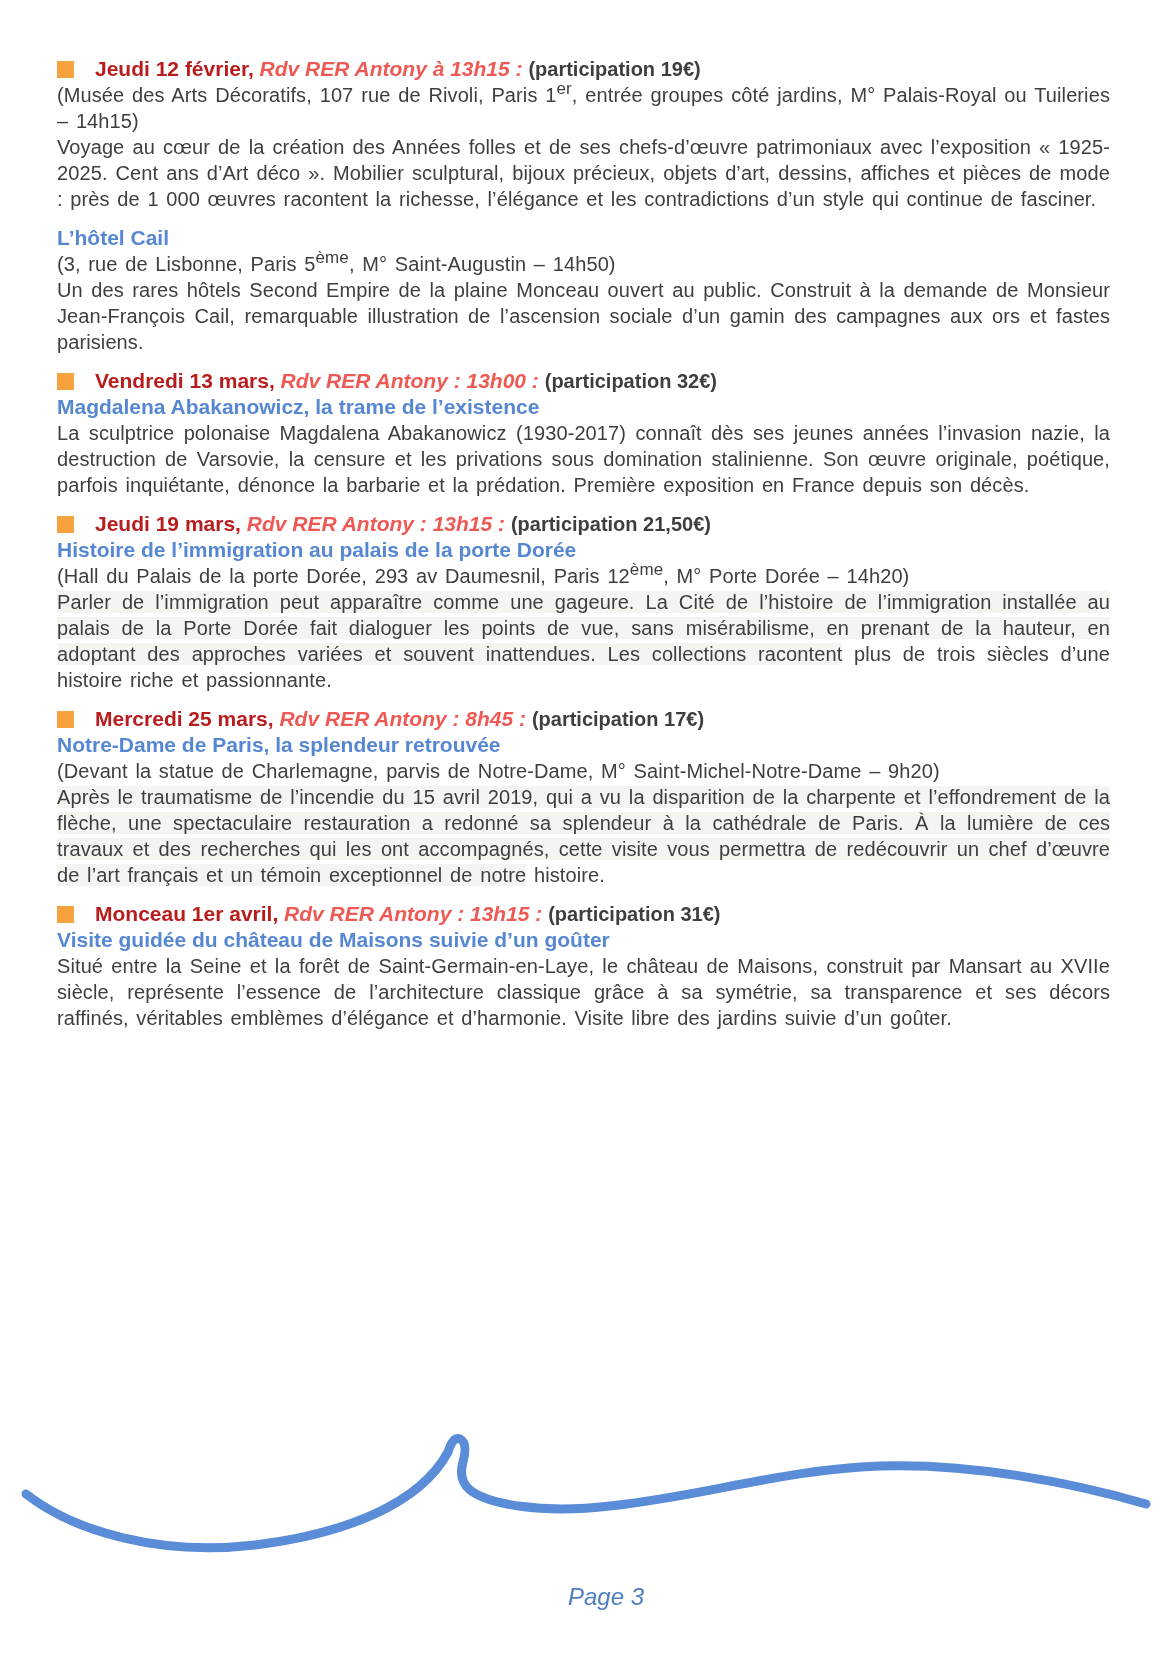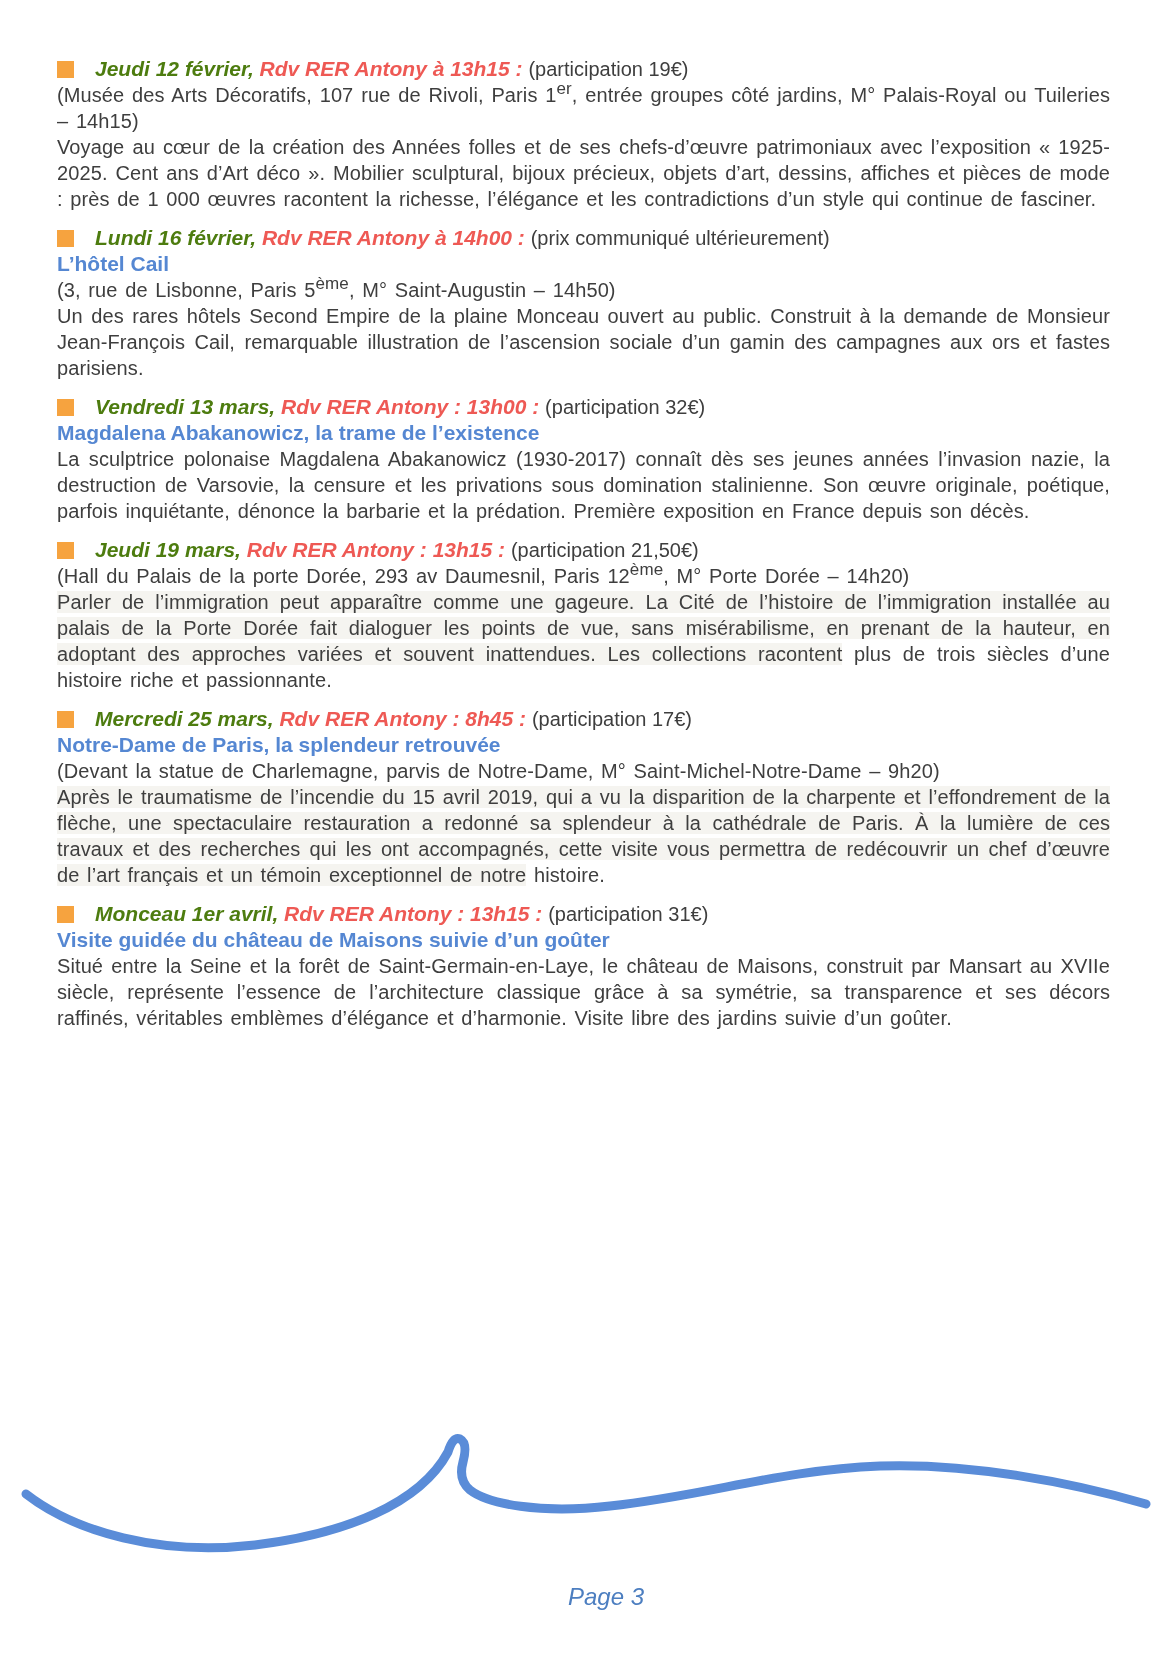--- a/index.html
+++ b/index.html
@@ -23,23 +23,23 @@
     font-weight: bold;
     white-space: nowrap;
   }
   .bullet {
     display: inline-block;
     width: 17px; height: 17px;
     background: #f6a33f;
     margin-right: 21px;
     vertical-align: -2px;
   }
-  .date { color: #4d7c0f; font-style: italic; }
+  .date { color: #b91c1c; }
   .rdv  { color: #ee5954; font-style: italic; }
-  .price { color: #3e3e3e; font-weight: normal; font-size: 20px; }
+  .price { color: #3e3e3e; font-weight: bold; font-size: 20px; }
   .title {
     color: #5587d2;
     font-weight: bold;
     font-size: 21px;
     line-height: 26px;
   }
   .venue, .body {
     font-size: 20px;
     line-height: 26px;
     text-align: justify;
@@ -67,32 +67,32 @@
 </head>
 <body>
 
 <div class="content">
     <div class="section">
       <div class="heading"><span class="bullet"></span><span class="date">Jeudi 12 février,</span> <span class="rdv">Rdv RER Antony à 13h15 :</span> <span class="price">(participation 19€)</span></div>
       <div class="venue"><span>(Musée des Arts Décoratifs, 107 rue de Rivoli, Paris 1</span><sup>er</sup><span>, entrée groupes côté jardins, M° Palais-Royal ou Tuileries – 14h15)</span></div>
       <div class="body"><span>Voyage au cœur de la création des Années folles et de ses chefs-d’œuvre patrimoniaux avec l’exposition « 1925-2025. Cent ans d’Art déco ». Mobilier sculptural, bijoux précieux, objets d’art, dessins, affiches et pièces de mode : près de 1 000 œuvres racontent la richesse, l’élégance et les contradictions d’un style qui continue de fasciner.</span></div>
     </div>
     <div class="section">
-      <div class="heading"><span class="bullet"></span><span class="date">Lundi 16 février,</span> <span class="rdv">Rdv RER Antony à 14h00 :</span> <span class="price">(prix communiqué ultérieurement)</span></div>
       <div class="title">L’hôtel Cail</div>
       <div class="venue"><span>(3, rue de Lisbonne, Paris 5</span><sup>ème</sup><span>, M° Saint-Augustin – 14h50)</span></div>
       <div class="body"><span>Un des rares hôtels Second Empire de la plaine Monceau ouvert au public. Construit à la demande de Monsieur Jean-François Cail, remarquable illustration de l’ascension sociale d’un gamin des campagnes aux ors et fastes parisiens.</span></div>
     </div>
     <div class="section">
       <div class="heading"><span class="bullet"></span><span class="date">Vendredi 13 mars,</span> <span class="rdv">Rdv RER Antony : 13h00 :</span> <span class="price">(participation 32€)</span></div>
       <div class="title">Magdalena Abakanowicz, la trame de l’existence</div>
       <div class="body"><span>La sculptrice polonaise Magdalena Abakanowicz (1930-2017) connaît dès ses jeunes années l’invasion nazie, la destruction de Varsovie, la censure et les privations sous domination stalinienne. Son œuvre originale, poétique, parfois inquiétante, dénonce la barbarie et la prédation. Première exposition en France depuis son décès.</span></div>
     </div>
     <div class="section">
       <div class="heading"><span class="bullet"></span><span class="date">Jeudi 19 mars,</span> <span class="rdv">Rdv RER Antony : 13h15 :</span> <span class="price">(participation 21,50€)</span></div>
+      <div class="title">Histoire de l’immigration au palais de la porte Dorée</div>
       <div class="venue"><span>(Hall du Palais de la porte Dorée, 293 av Daumesnil, Paris 12</span><sup>ème</sup><span>, M° Porte Dorée – 14h20)</span></div>
       <div class="body"><span class="hl">Parler de l’immigration peut apparaître comme une gageure. La Cité de l’histoire de l’immigration installée au palais de la Porte Dorée fait dialoguer les points de vue, sans misérabilisme, en prenant de la hauteur, en adoptant des approches variées et souvent inattendues. Les collections racontent</span><span> plus de trois siècles d’une histoire riche et passionnante.</span></div>
     </div>
     <div class="section">
       <div class="heading"><span class="bullet"></span><span class="date">Mercredi 25 mars,</span> <span class="rdv">Rdv RER Antony : 8h45 :</span> <span class="price">(participation 17€)</span></div>
       <div class="title">Notre-Dame de Paris, la splendeur retrouvée</div>
       <div class="venue"><span>(Devant la statue de Charlemagne, parvis de Notre-Dame, M° Saint-Michel-Notre-Dame – 9h20)</span></div>
       <div class="body"><span class="hl">Après le traumatisme de l’incendie du 15 avril 2019, qui a vu la disparition de la charpente et l’effondrement de la flèche, une spectaculaire restauration a redonné sa splendeur à la cathédrale de Paris. À la lumière de ces travaux et des recherches qui les ont accompagnés, cette visite vous permettra de redécouvrir un chef d’œuvre de l’art français et un témoin exceptionnel de notre</span><span> histoire.</span></div>
     </div>
     <div class="section">

